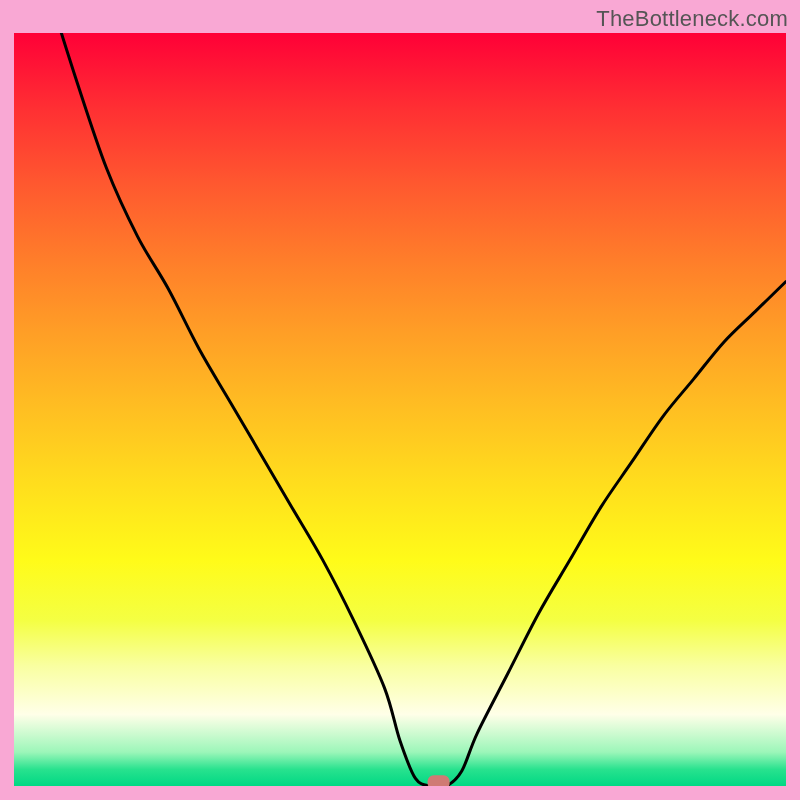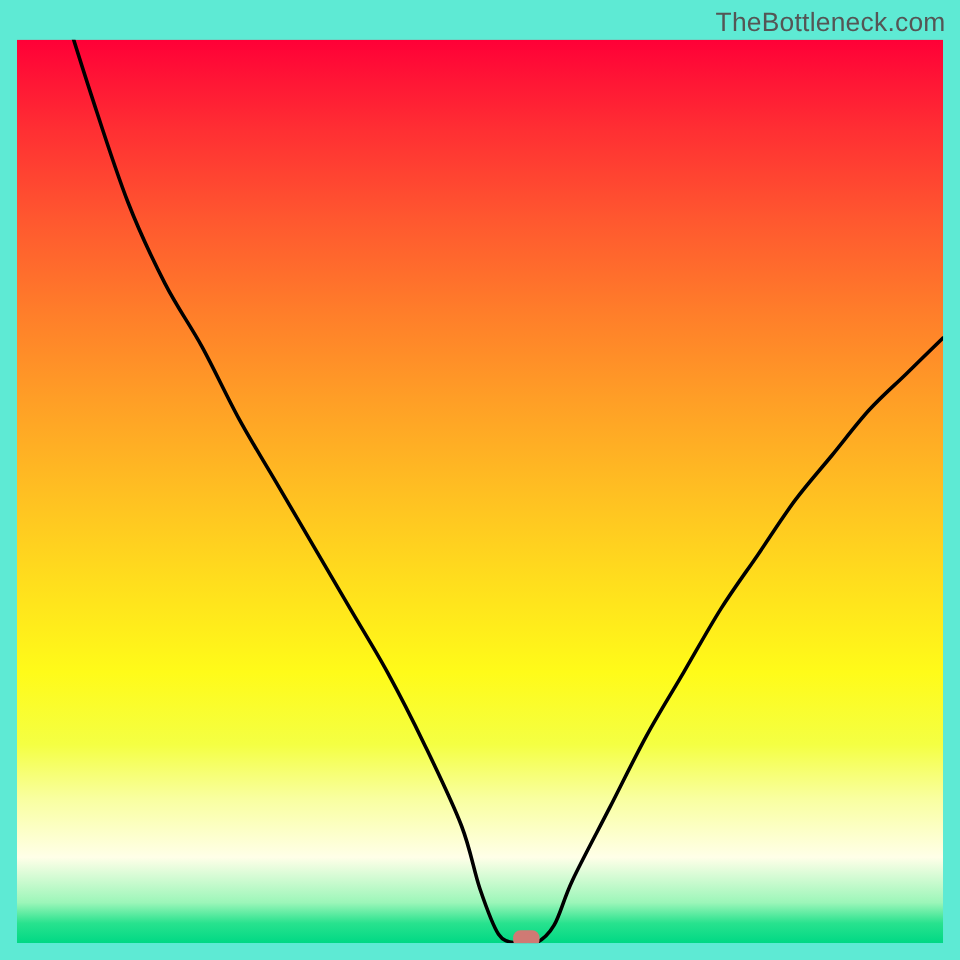--- a/index.html
+++ b/index.html
@@ -7,21 +7,21 @@
     padding: 0;
     width: 800px;
     height: 800px;
     background: #000;
     overflow: hidden;
   }
   .frame {
     position: relative;
     width: 800px;
     height: 800px;
-    background: #5eead4;
+    background: #f9a8d4;
   }
   .plot-area {
     position: absolute;
     left: 14px;
     top: 33px;
     width: 772px;
     height: 753px;
     overflow: hidden;
   }
   .watermark {

